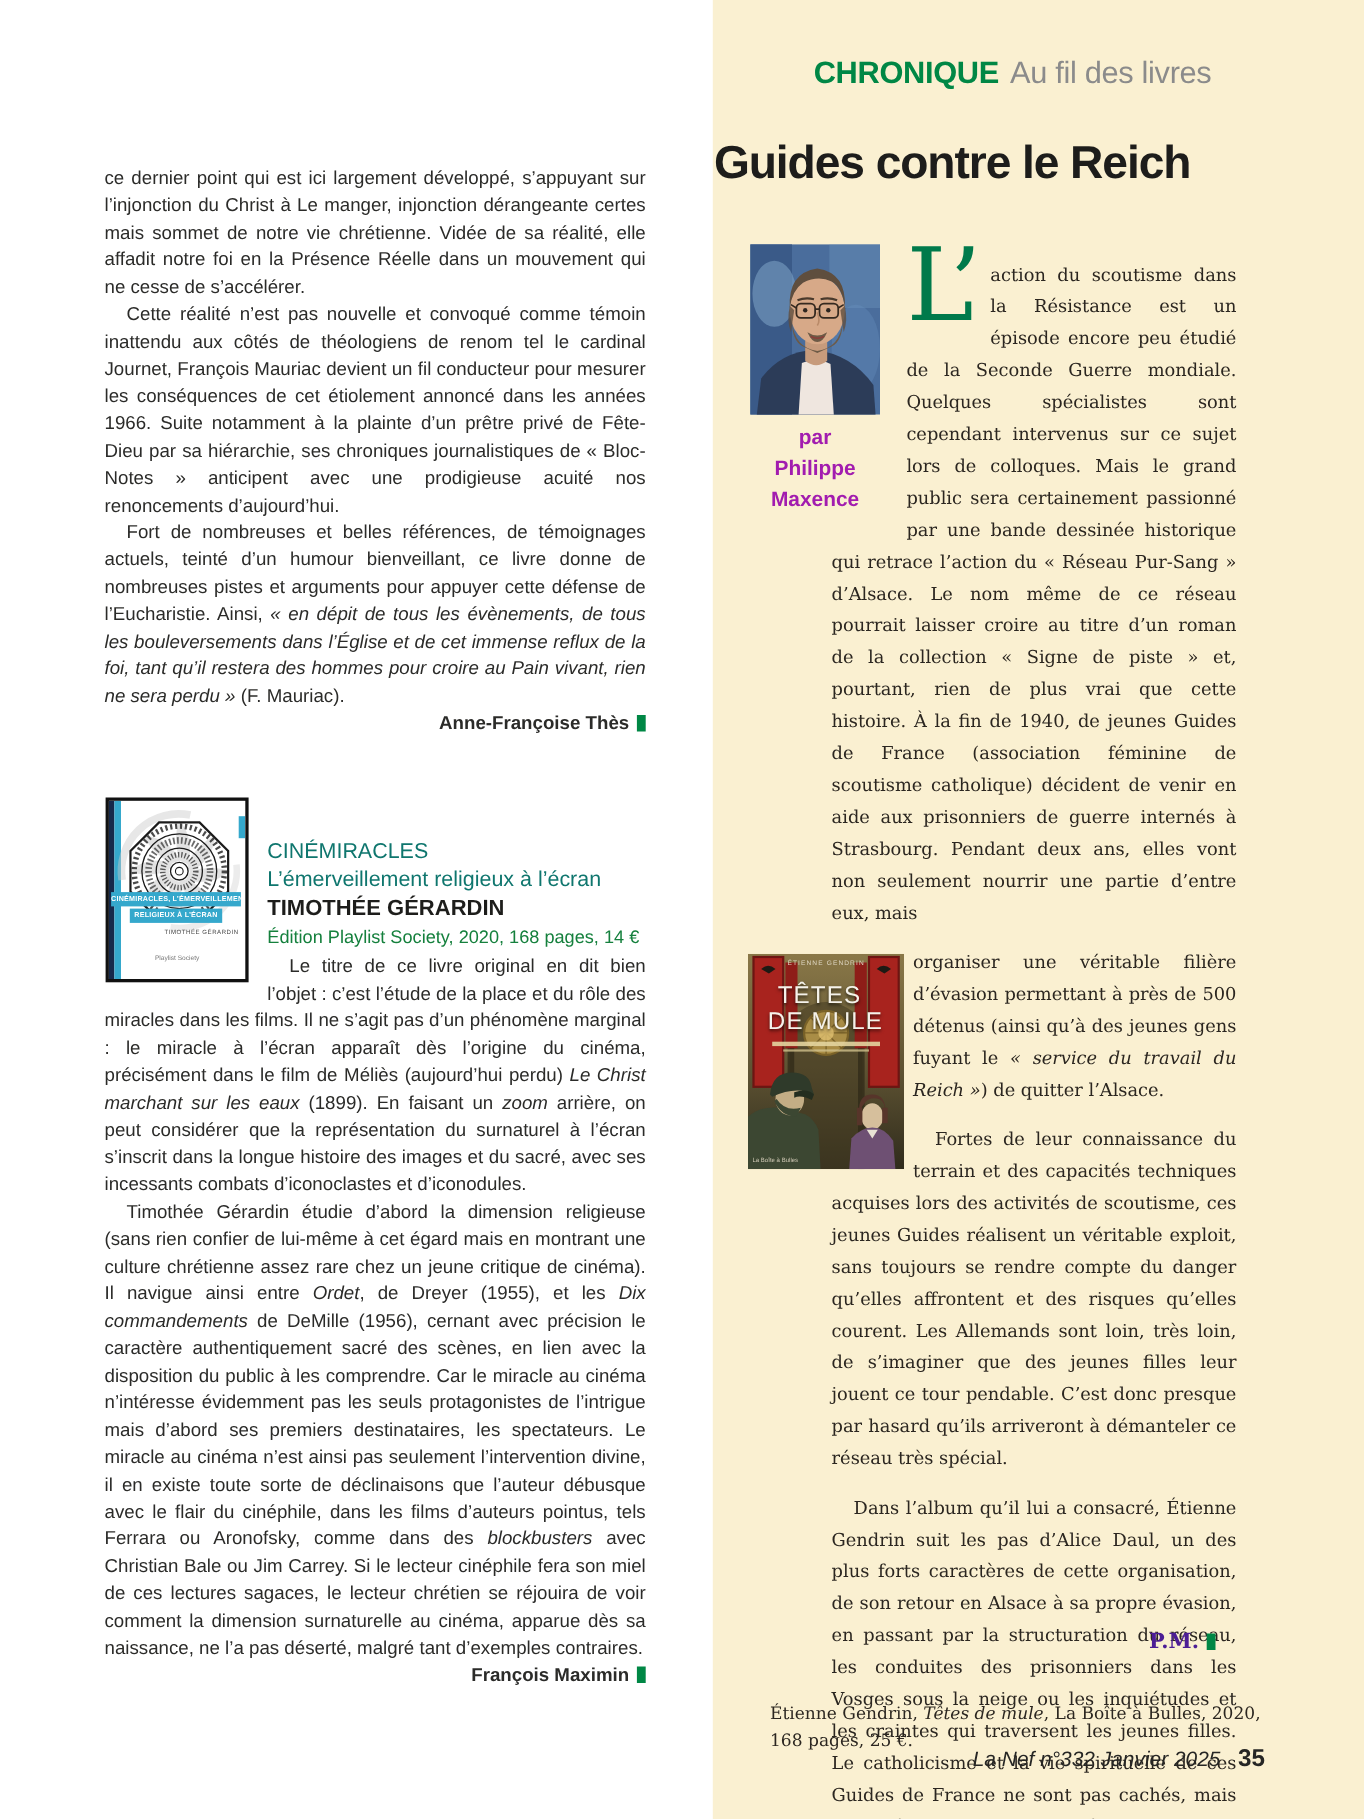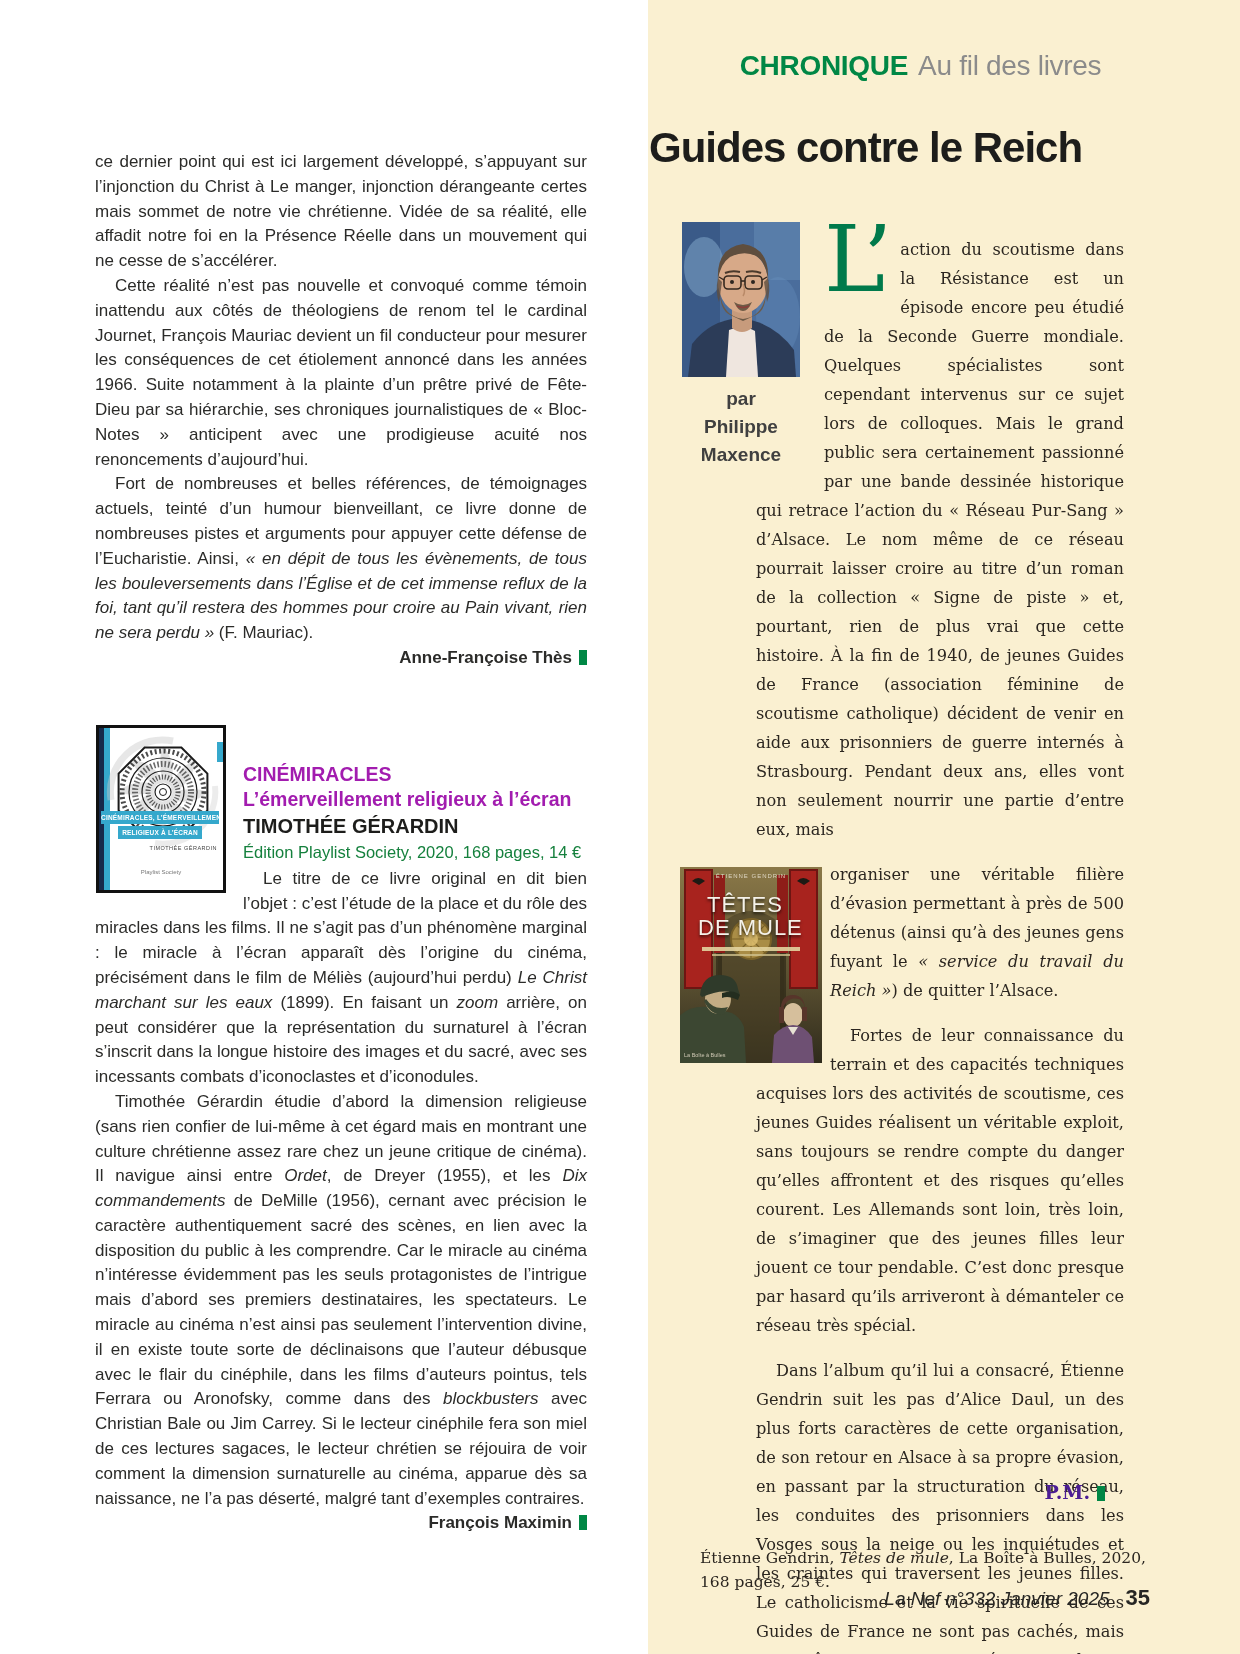--- a/index.html
+++ b/index.html
@@ -20,39 +20,39 @@
   .cine-svg{position:absolute;left:0;top:0;}
   .c-band{position:absolute;background:#35a8cc;color:#fff;font:bold 6.5px/13px "Liberation Sans",sans-serif;
           text-align:center;letter-spacing:.2px;white-space:nowrap;overflow:hidden;height:13px;}
   .c-band1{left:2px;top:83px;width:118px;}
   .c-band2{left:19px;top:98px;width:84px;}
   .c-author{position:absolute;top:116px;left:28px;width:90px;text-align:right;
             font:5.5px/8px "Liberation Sans",sans-serif;color:#444;letter-spacing:.5px;}
   .c-pub{position:absolute;top:140px;left:0;width:100%;text-align:center;
          font:6px/9px "Liberation Sans",sans-serif;color:#777;}
   .rev-titles{padding-top:37px;text-align:left;}
-  .rt1,.rt2{color:#a21caf;font-weight:bold;font-size:19.5px;line-height:25.5px;}
+  .rt1,.rt2{color:#0f766e;font-weight:normal;font-size:19.5px;line-height:25.5px;}
   .rt3{color:#1d1d1b;font-weight:bold;font-size:20px;line-height:26px;}
   .rt4{font-size:16.5px;line-height:25px;margin-top:1px;color:#15803d;}
   .rev-body p:first-of-type{margin-top:2px;}
 
   
   .right-panel{position:absolute;left:648px;top:0;width:592px;height:1654px;background:#faf0d1;}
   .kicker{position:absolute;top:50px;left:0;width:545px;text-align:center;font-size:28px;letter-spacing:-.3px;}
   .k1{color:#008745;font-weight:bold;}
   .k2{color:#8b8b8b;margin-left:10px;}
   .rp-title{position:absolute;top:124px;left:1px;font-size:42px;font-weight:bold;letter-spacing:-1px;
             color:#1d1d1b;white-space:nowrap;}
   .rp-body{position:absolute;top:219px;left:92px;width:400px;
            font:16.2px/29px "DejaVu Serif",serif;color:#2b2620;text-align:justify;}
   .rp-body p{margin:16px;}
   .author-float{float:left;width:118px;margin:3px 24px 10px -58px;text-align:center;}
   .author-photo{display:block;width:118px;height:155px;}
   .byline{margin-top:8px;font-family:"Liberation Sans",sans-serif;font-size:19px;line-height:28px;
-          font-weight:bold;color:#404040;}
+          font-weight:bold;color:#a21caf;}
   .dropcap{float:left;font-family:"DejaVu Serif",serif;font-size:92px;line-height:74px;height:84px;
            color:#007a4b;margin:4px 8px 0 0;overflow:visible;}
   .tetes-float{float:left;width:142px;height:196px;margin:7px 8px 6px -60px;position:relative;overflow:hidden;}
   .t-author{position:absolute;top:5px;left:0;width:100%;text-align:center;
             font:6px/9px "Liberation Sans",sans-serif;color:#ded6c2;letter-spacing:1px;}
   .t-title{position:absolute;font-weight:normal;font-size:22px;line-height:22px;color:#f5f2ea;
            letter-spacing:1px;text-shadow:0 2px 3px rgba(0,0,0,.65);font-family:"Liberation Sans",sans-serif;}
   .t-title1{top:27px;left:27px;}
   .t-title2{top:50px;left:18px;}
   .t-sub{position:absolute;top:80px;left:22px;width:98px;height:4px;background:#e3d49f;opacity:.9;}

